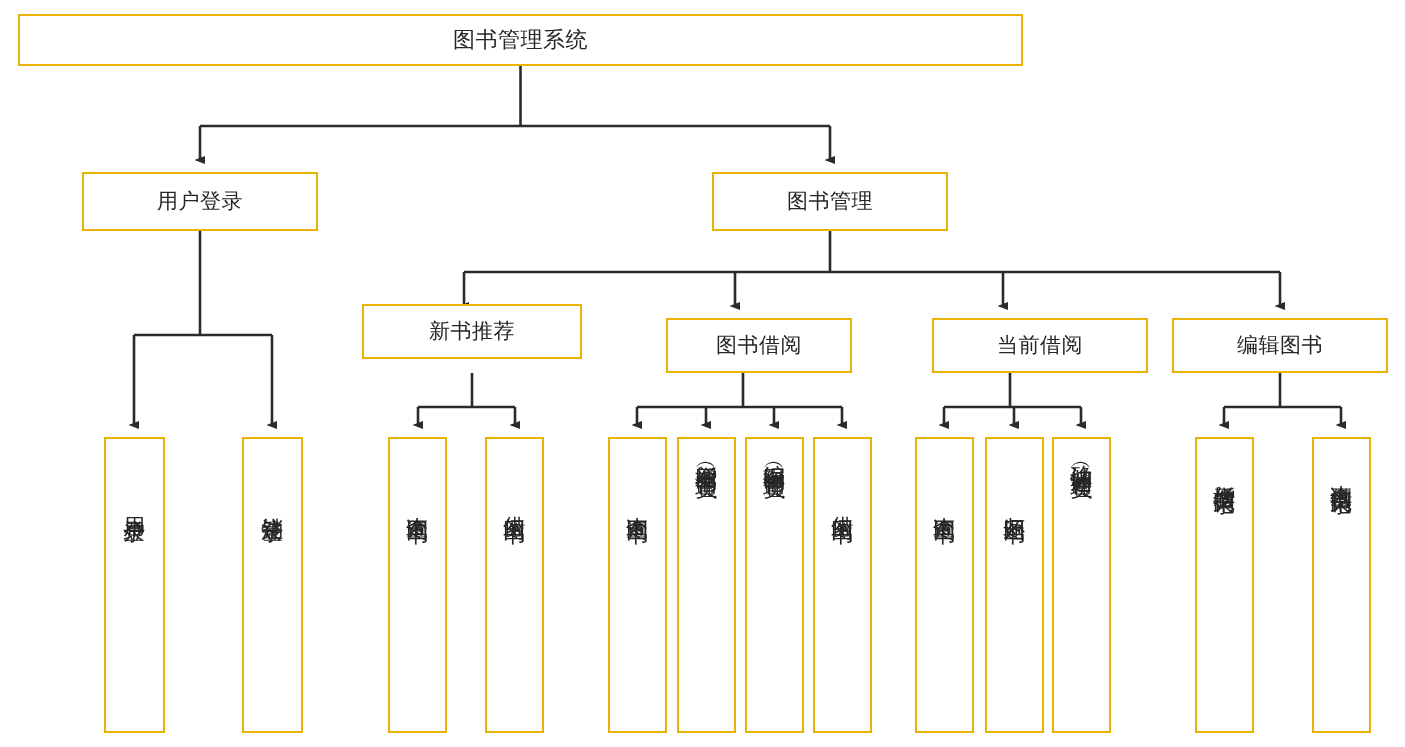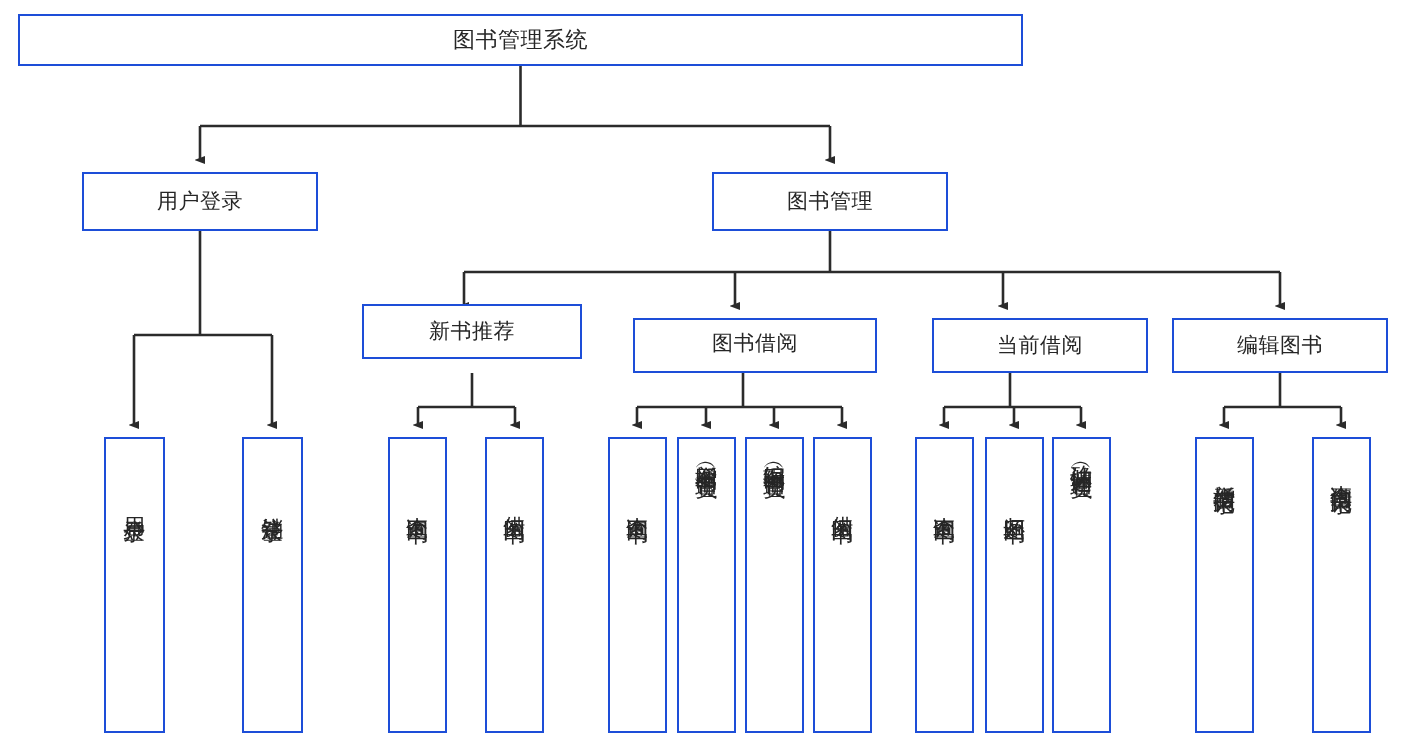--- a/index.html
+++ b/index.html
@@ -22,21 +22,21 @@
     left: 0;
     top: 0;
     width: 1405px;
     height: 747px;
     pointer-events: none;
   }
   .node {
     position: absolute;
     box-sizing: border-box;
     background: #ffffff;
-    border: 2px solid #1d4ed8;
+    border: 2px solid #eab308;
     display: flex;
     align-items: center;
     justify-content: center;
     color: #262626;
   }
   .node .label {
     text-align: center;
     line-height: 1.18;
     letter-spacing: 0.5px;
     white-space: nowrap;
@@ -137,21 +137,21 @@
   <div class="node h" style="left:82px; top:172px; width:236px; height:59px;">
     <span class="label">用户登录</span>
   </div>
   <div class="node h" style="left:712px; top:172px; width:236px; height:59px;justify-content:center;">
     <span class="label">图书管理</span>
   </div>
 
   <div class="node h" style="left:362px; top:304px; width:220px; height:55px;">
     <span class="label">新书推荐</span>
   </div>
-  <div class="node h" style="left:633px; top:318px; width:244px; height:55px;font-family:Liberation Mono, monospace;">
+  <div class="node h" style="left:666px; top:318px; width:186px; height:55px;">
     <span class="label">图书借阅</span>
   </div>
   <div class="node h" style="left:902px; top:318px; width:216px; height:55px;margin-left:30px;">
     <span class="label">当前借阅</span>
   </div>
   <div class="node h" style="left:1172px; top:318px; width:216px; height:55px;">
     <span class="label">编辑图书</span>
   </div>
 
   <div class="node v" style="left:104px; top:437px; width:61px; height:296px; padding-top:60px;">

